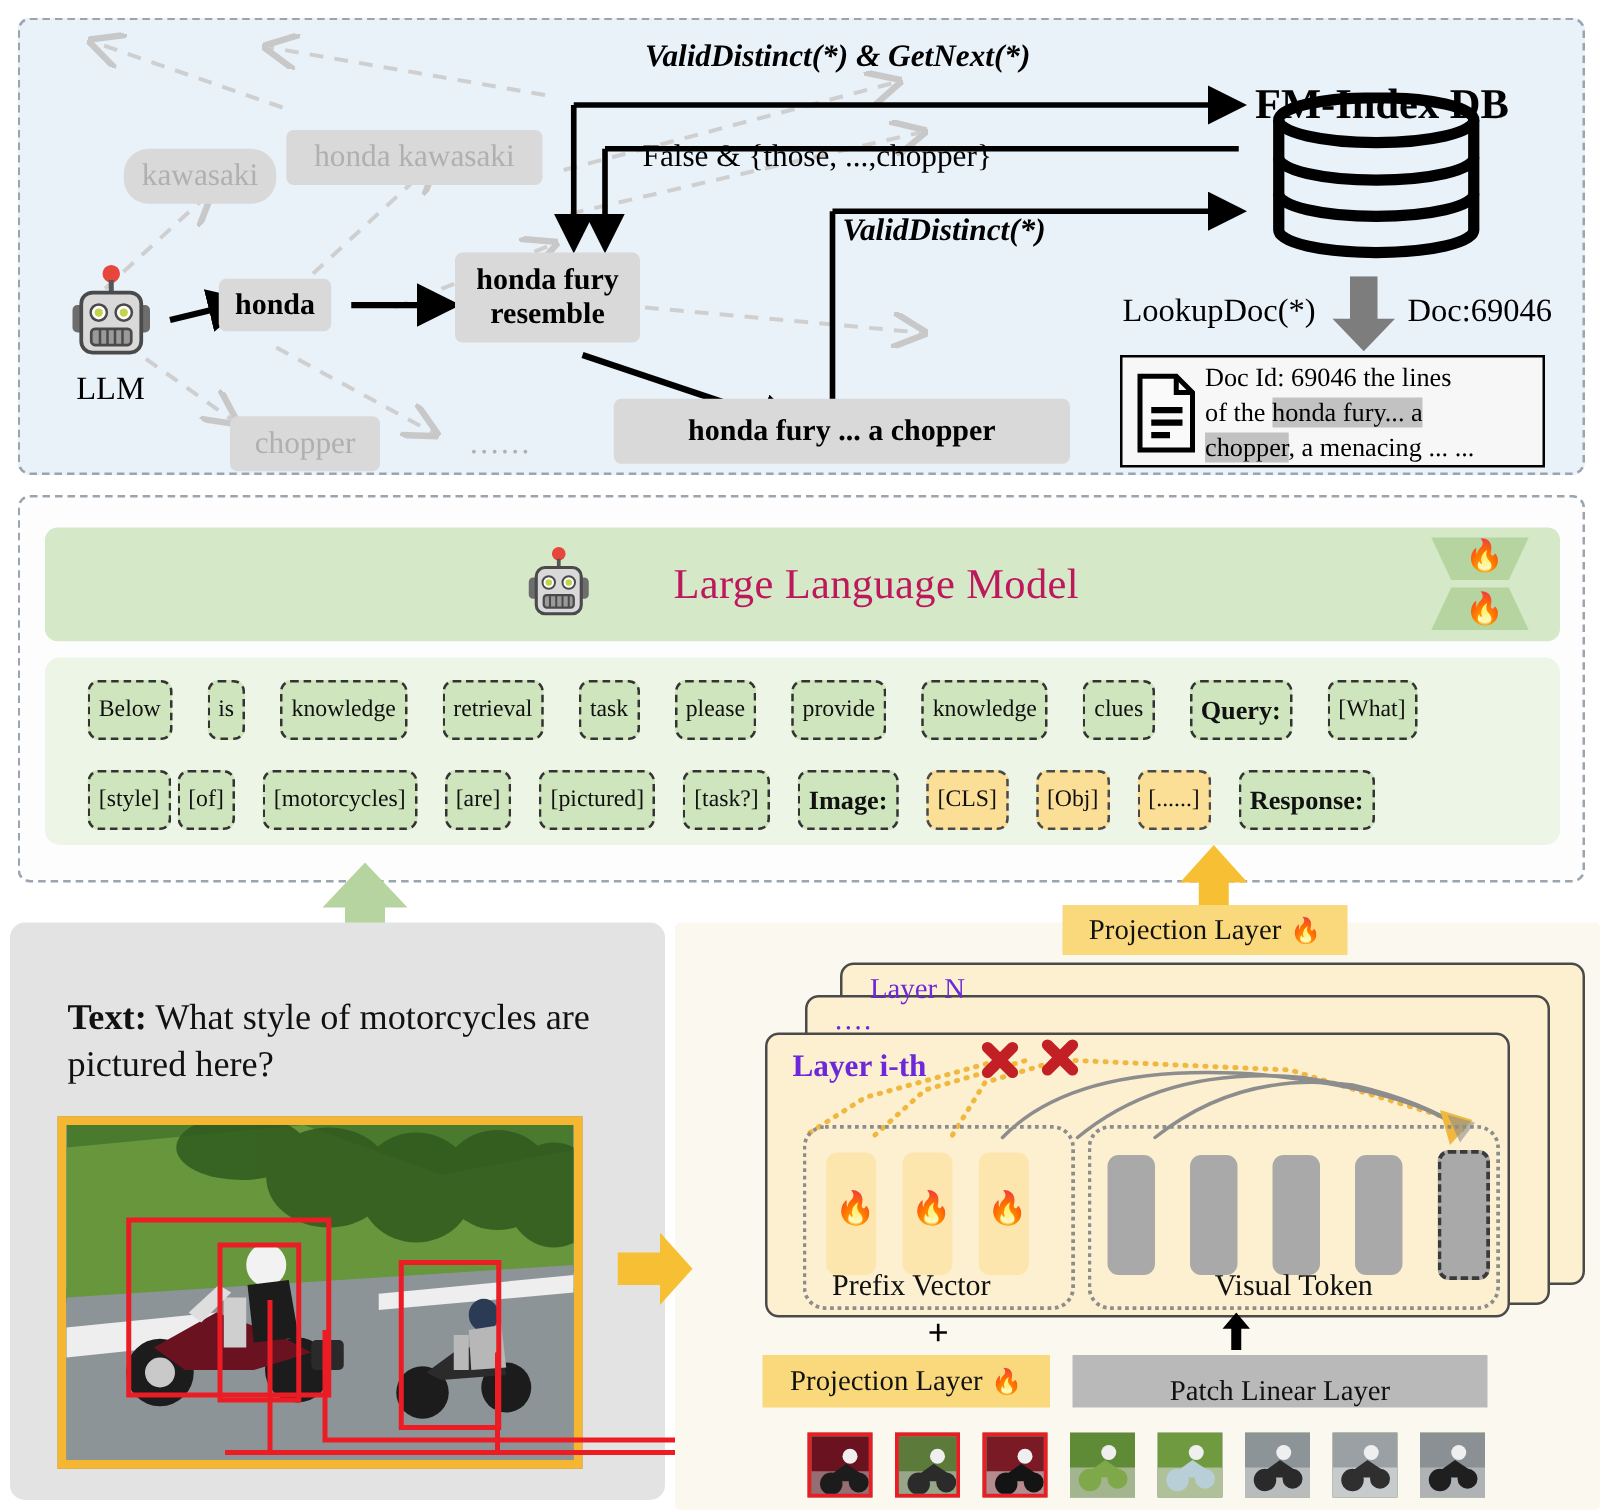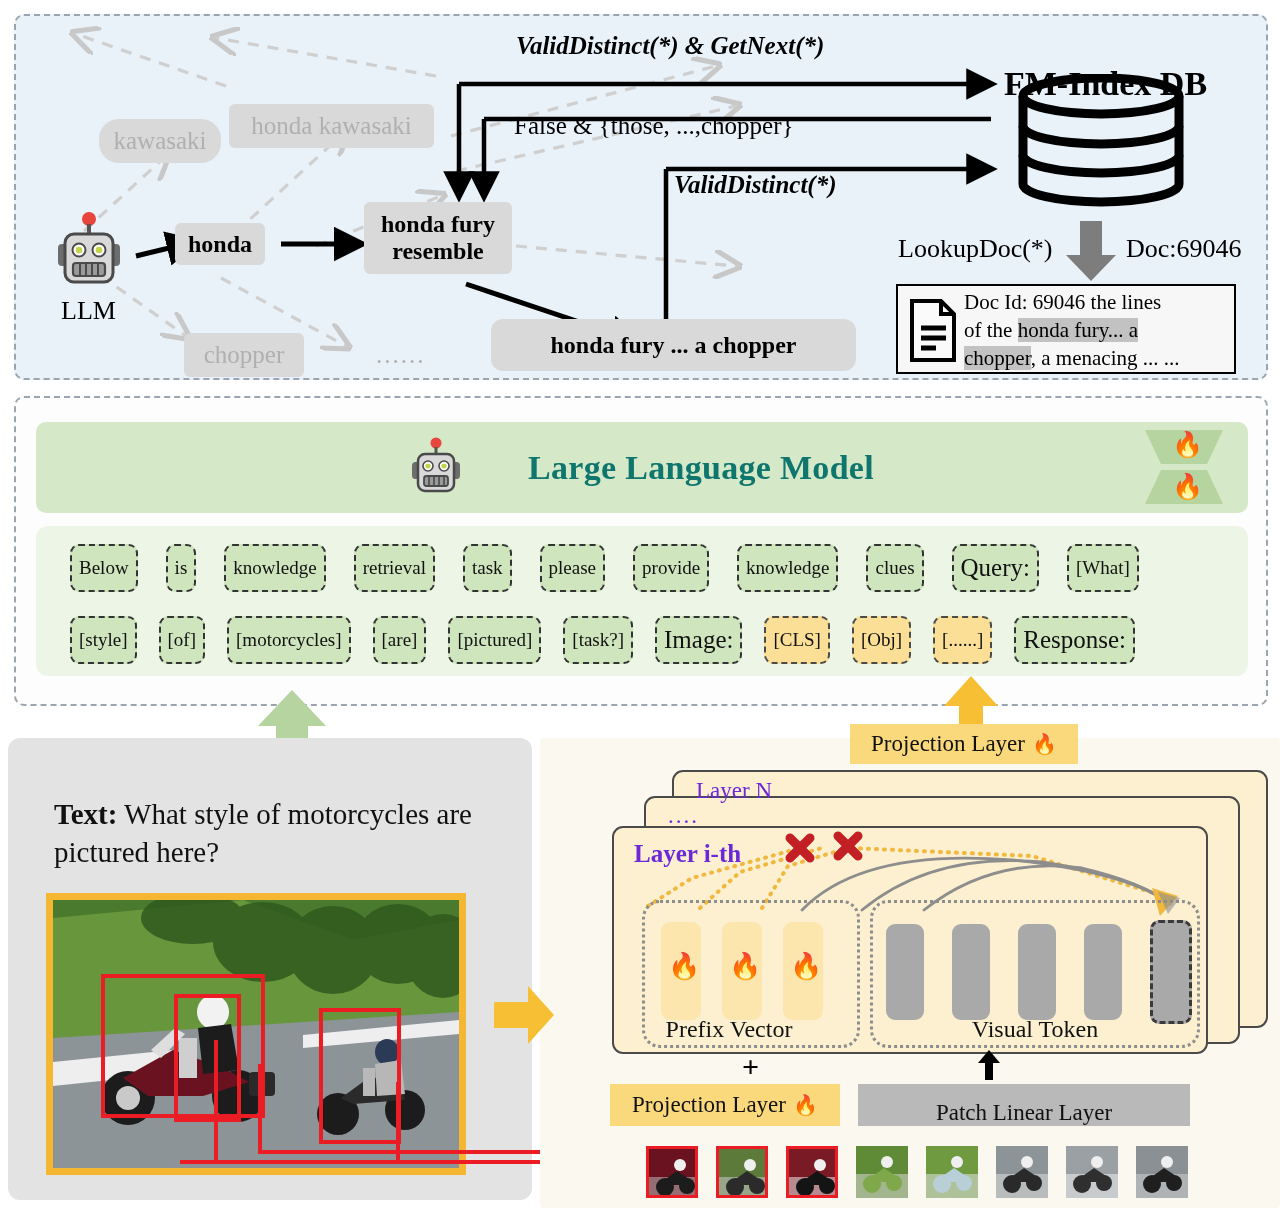--- a/index.html
+++ b/index.html
@@ -40,40 +40,40 @@
     border: 2px dashed #9aa5b0;
     border-radius: 10px;
   }
   #llm-band {
     position: absolute; left: 20px; top: 24px;
     width: 1212px; height: 91px;
     background: #d5e8c8;
     border-radius: 10px;
     display: flex; align-items: center; justify-content: center;
   }
-  #llm-title { font-size: 34px; font-weight: bold; color: #0f766e; letter-spacing: .3px; margin-left: 48px; }
+  #llm-title { font-size: 34px; font-weight: normal; color: #be185d; letter-spacing: .3px; margin-left: 48px; }
   #token-band {
     position: absolute; left: 20px; top: 128px;
     width: 1212px; height: 150px;
     background: #edf5e6;
     border-radius: 12px;
   }
   .tok-row { position: absolute; left: 14px; display: flex; gap: 0; height: 48px; padding-left: 20px; }
   .tok {
     height: 48px;
     display: flex; align-items: center; justify-content: center;
     border: 2.5px dashed #333;
     border-radius: 9px;
     font-size: 19px; color: #111;
     padding: 0 7px;
     background: #cfe5bd;
     white-space: nowrap;
   }
   .tok.yellow { background: #fbdf96; border-color: #4a4a4a; }
-  .tok.strong { font-weight: normal; font-size: 25px; }
+  .tok.strong { font-weight: bold; font-size: 21px; }
 
   
   #panel-input {
     position: absolute; left: 8px; top: 738px;
     width: 524px; height: 462px;
     background: #e3e3e3;
     border-radius: 12px;
   }
   #input-text {
     position: absolute; left: 46px; top: 58px; width: 450px;
@@ -214,21 +214,21 @@
   </div>
   <div class="lbl" style="left:45px;top:280px;font-size:26px;">LLM</div>
 
   <div class="gray-chip chip-faded" style="left:83px;top:103px;width:122px;height:44px;border-radius:20px;">kawasaki</div>
   <div class="gray-chip chip-faded" style="left:213px;top:88px;width:205px;height:44px;">honda kawasaki</div>
   <div class="gray-chip chip-faded" style="left:168px;top:317px;width:120px;height:44px;">chopper</div>
   <div class="lbl chip-faded" style="left:360px;top:325px;font-size:25px;letter-spacing:2px;">......</div>
 
   <div class="gray-chip chip-bold" style="left:159px;top:207px;width:90px;height:42px;">honda</div>
   <div class="gray-chip chip-bold" style="left:348px;top:186px;width:148px;height:72px;padding:0 6px;">honda fury resemble</div>
-  <div class="gray-chip chip-bold" style="left:475px;top:303px;width:365px;height:52px;border-radius:12px;">honda fury ...  a chopper</div>
+  <div class="gray-chip chip-bold" style="left:475px;top:303px;width:365px;height:52px;">honda fury ...  a chopper</div>
 
   <div class="lbl" style="left:500px;top:16px;font-size:25px;font-style:italic;font-weight:bold;">ValidDistinct(*) &amp; GetNext(*)</div>
   <div class="lbl" style="left:498px;top:96px;font-size:25px;">False &amp; {those, ...,chopper}</div>
   <div class="lbl" style="left:658px;top:155px;font-size:25px;font-style:italic;font-weight:bold;">ValidDistinct(*)</div>
 
   <div class="lbl" style="left:988px;top:10px;font-size:34px;font-weight:bold;margin-top:39px;">FM-Index DB</div>
 
   <div style="position:absolute;left:1000px;top:58px;width:170px;height:135px;">
     <svg width="170" height="135" viewBox="0 0 170 135">
       <g fill="none" stroke="#000" stroke-width="9">
@@ -306,21 +306,21 @@
         <div class="tok" style="margin-right: 28px;">retrieval</div>
         <div class="tok" style="margin-right: 28px;">task</div>
         <div class="tok" style="margin-right: 28px;">please</div>
         <div class="tok" style="margin-right: 28px;">provide</div>
         <div class="tok" style="margin-right: 28px;">knowledge</div>
         <div class="tok" style="margin-right: 28px;">clues</div>
         <div class="tok strong" style="margin-right: 28px;">Query:</div>
         <div class="tok" style="margin-right: 28px;">[What]</div>
       </div>
     <div class="tok-row" id="tok-row-2" style="top:90px;">
-        <div class="tok" style="margin-right: 22px;">[style]</div>
+        <div class="tok" style="margin-right: 5px;">[style]</div>
         <div class="tok" style="margin-right: 22px;">[of]</div>
         <div class="tok" style="margin-right: 22px;">[motorcycles]</div>
         <div class="tok" style="margin-right: 22px;">[are]</div>
         <div class="tok" style="margin-right: 22px;">[pictured]</div>
         <div class="tok" style="margin-right: 22px;">[task?]</div>
         <div class="tok strong" style="margin-right: 22px;">Image:</div>
         <div class="tok yellow" style="margin-right: 22px;">[CLS]</div>
         <div class="tok yellow" style="margin-right: 22px;">[Obj]</div>
         <div class="tok yellow" style="margin-right: 22px;">[......]</div>
         <div class="tok strong" style="margin-right: 22px;">Response:</div>

